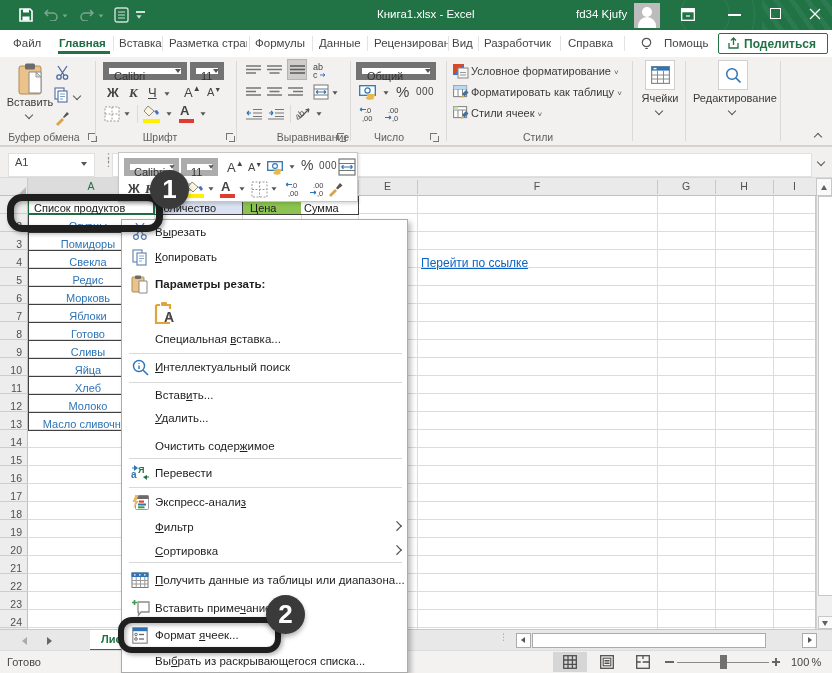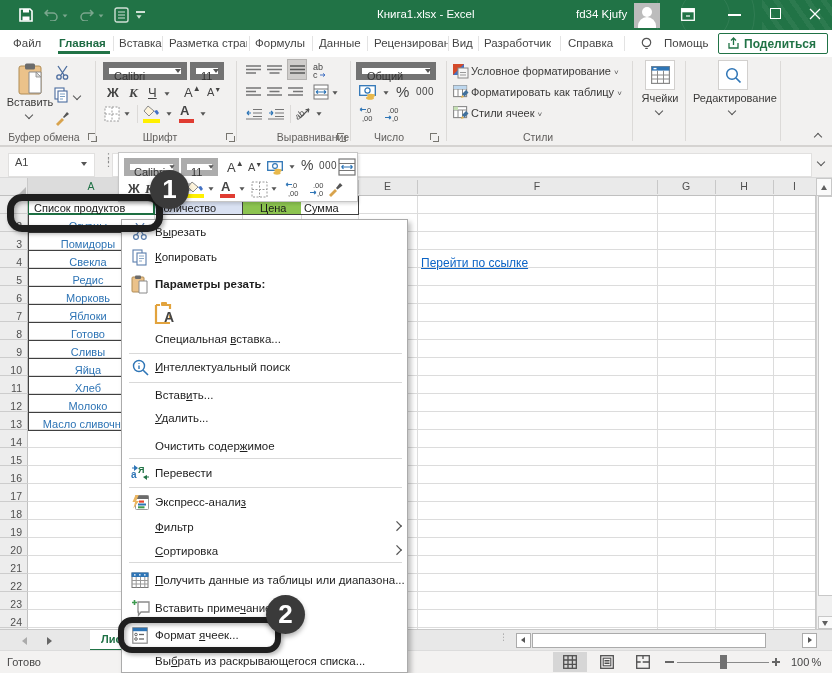--- a/index.html
+++ b/index.html
@@ -339,21 +339,21 @@
       <div class="vgl" style="left:629px"></div>
  <div class="vgl" style="left:687px"></div>
       <div class="vgl" style="left:745px"></div>
  <div class="vgl" style="left:787px;background:#C9C9C9;"></div>
 </div>
 
 <div class="ab" style="left:28px;top:196px;width:788px;height:433px;">
  <div class="ab" style="left:125px;top:0px;width:149px;height:19px;border:1px solid #404040;border-left:none;background:#D9E1F2;"></div>
  <div class="cell" style="left:126px;top:2px;width:86px;line-height:21px;padding-left:3px;">Количество</div>
  <div class="ab" style="left:214px;top:0px;width:60px;height:19px;border:1px solid #404040;background:#8CC350;"></div>
- <div class="cell" style="left:228px;top:2px;width:58px;line-height:21px;padding-left:4px;">Цена</div>
+ <div class="cell" style="left:218px;top:2px;width:58px;line-height:21px;padding-left:4px;">Цена</div>
  <div class="ab" style="left:273px;top:0px;width:58px;height:19px;border:1px solid #404040;border-left:none;background:#fff;"></div>
  <div class="cell" style="left:273px;top:2px;width:56px;line-height:21px;padding-left:3px;">Сумма</div>
  <div class="ab" style="left:0px;top:19px;width:126px;height:216px;border-left:1px solid #404040;background:repeating-linear-gradient(to bottom,transparent 0 17px,#404040 17px 18px);"></div>
  <div class="bluet" style="left:0;top:19px;">Огурцы</div>
  <div class="bluet" style="left:0;top:37px;">Помидоры</div>
  <div class="bluet" style="left:0;top:55px;">Свекла</div>
  <div class="bluet" style="left:0;top:73px;">Редис</div>
  <div class="bluet" style="left:0;top:91px;">Морковь</div>
  <div class="bluet" style="left:0;top:109px;">Яблоки</div>
  <div class="bluet" style="left:0;top:127px;">Готово</div>

